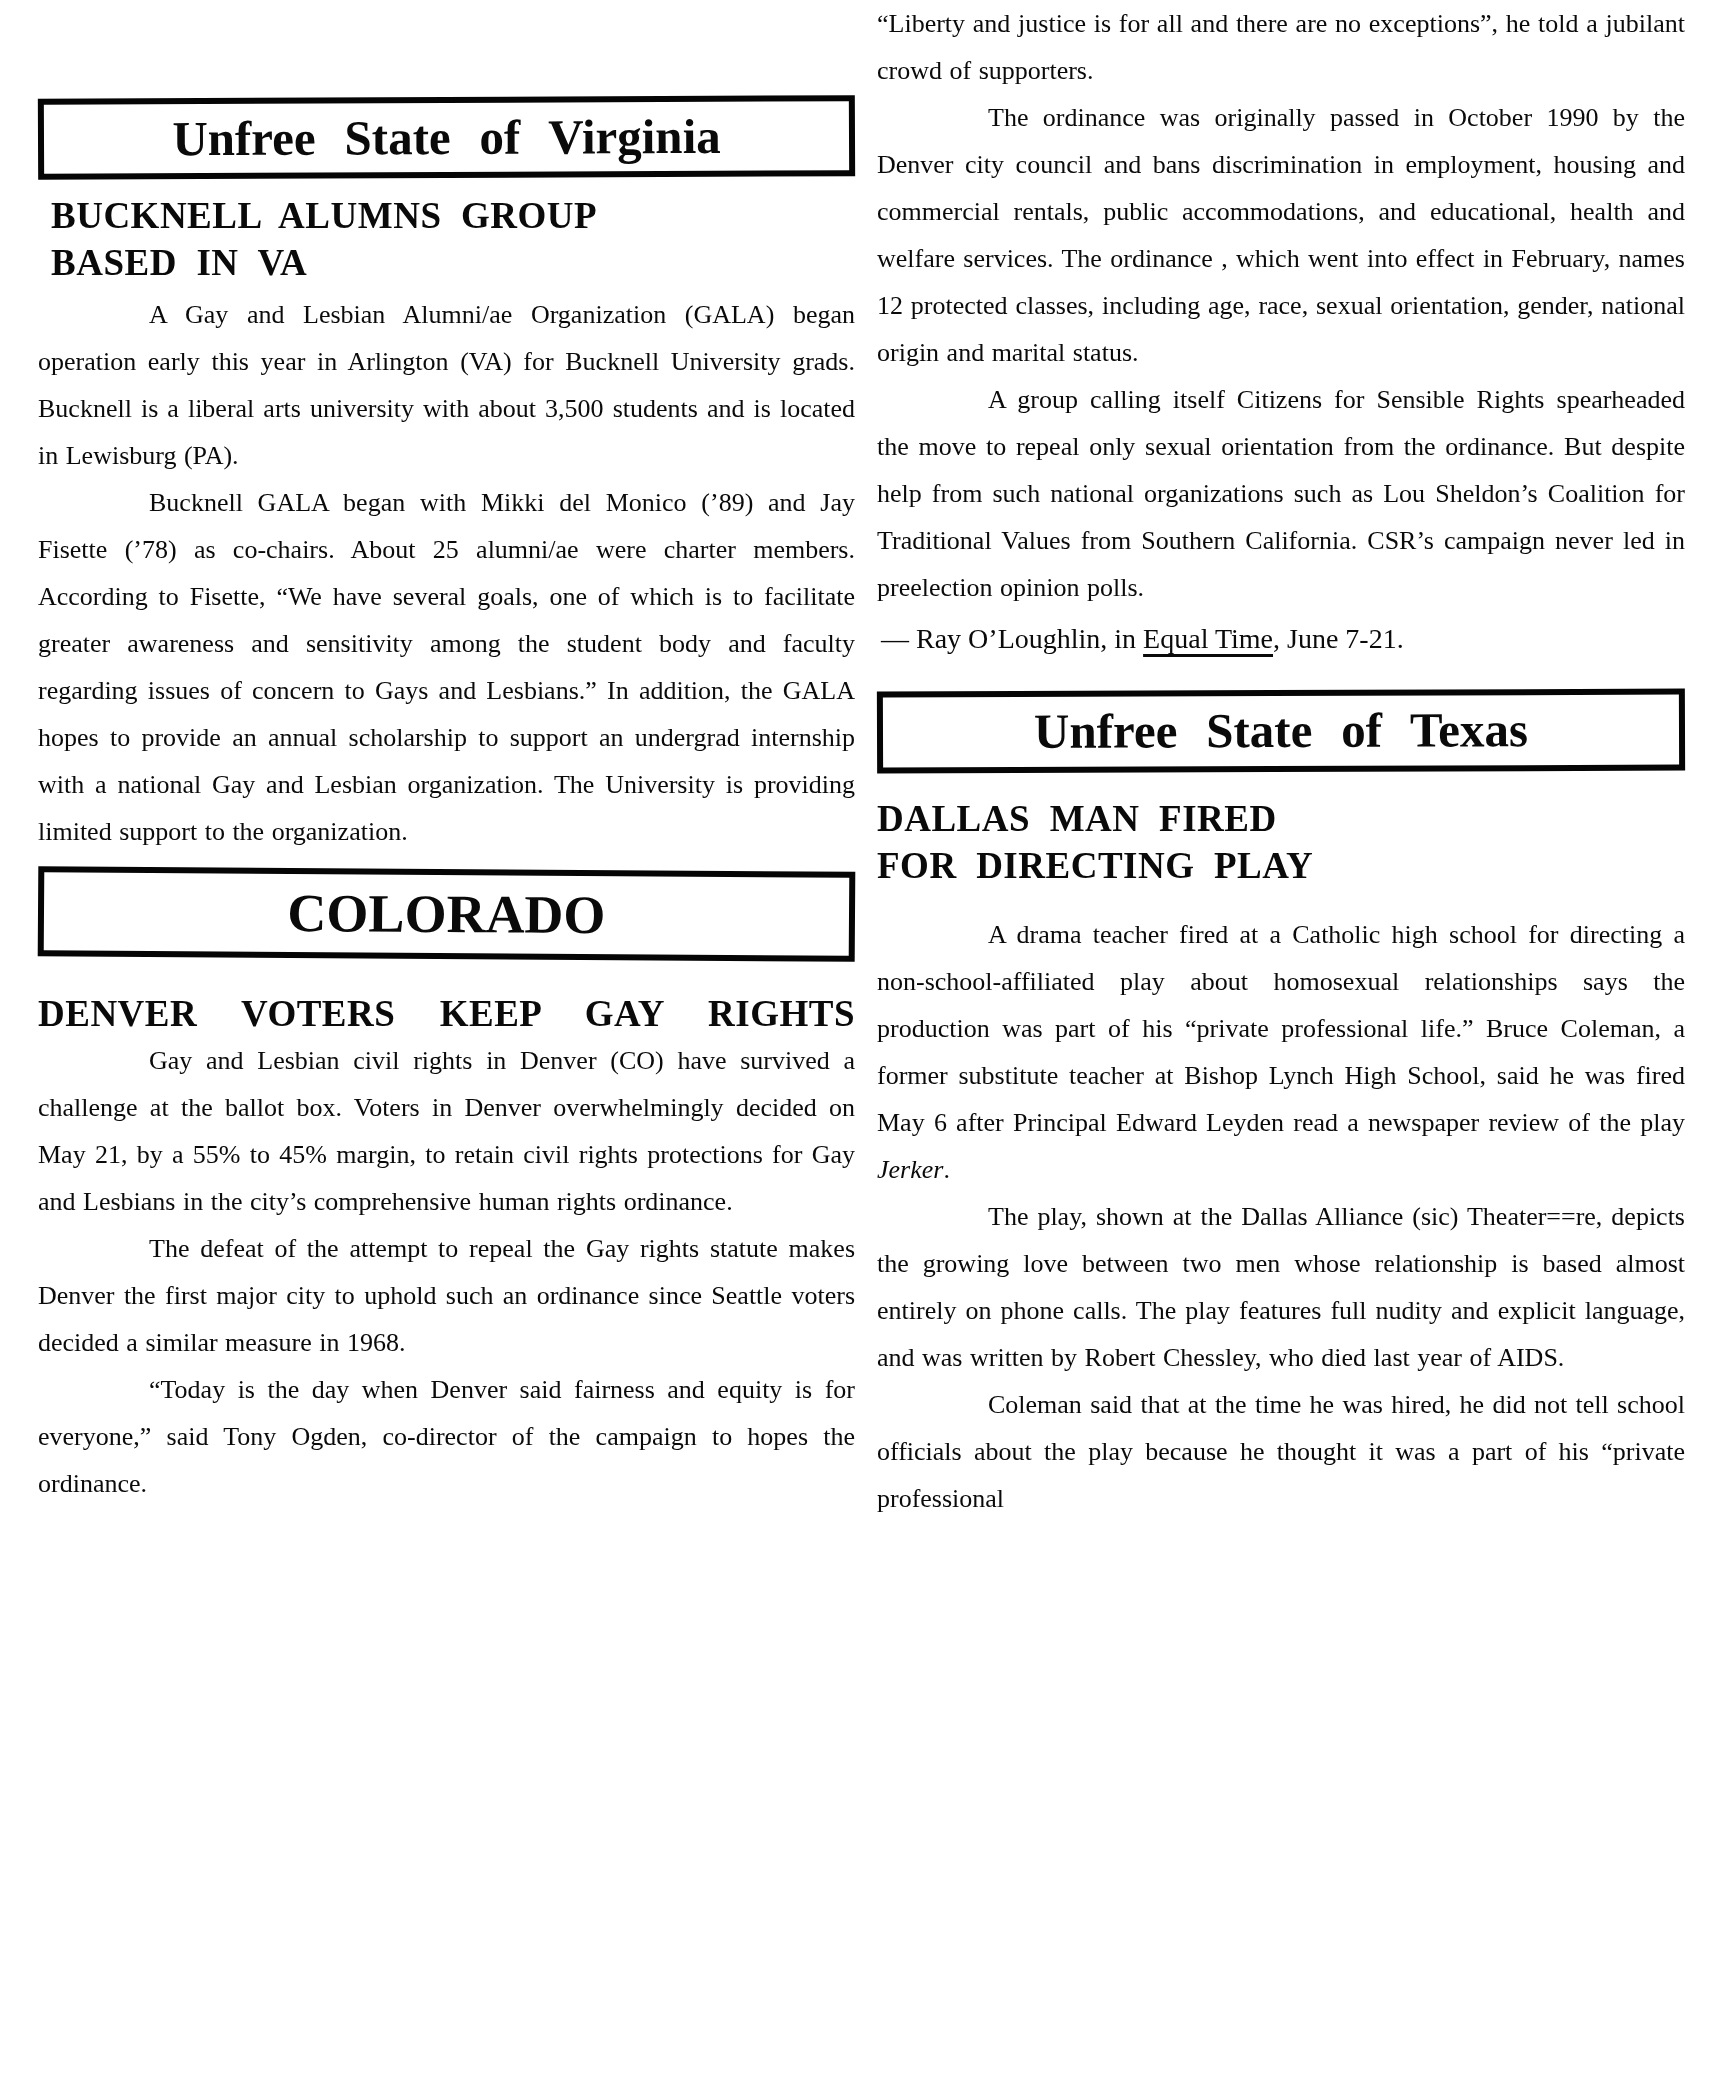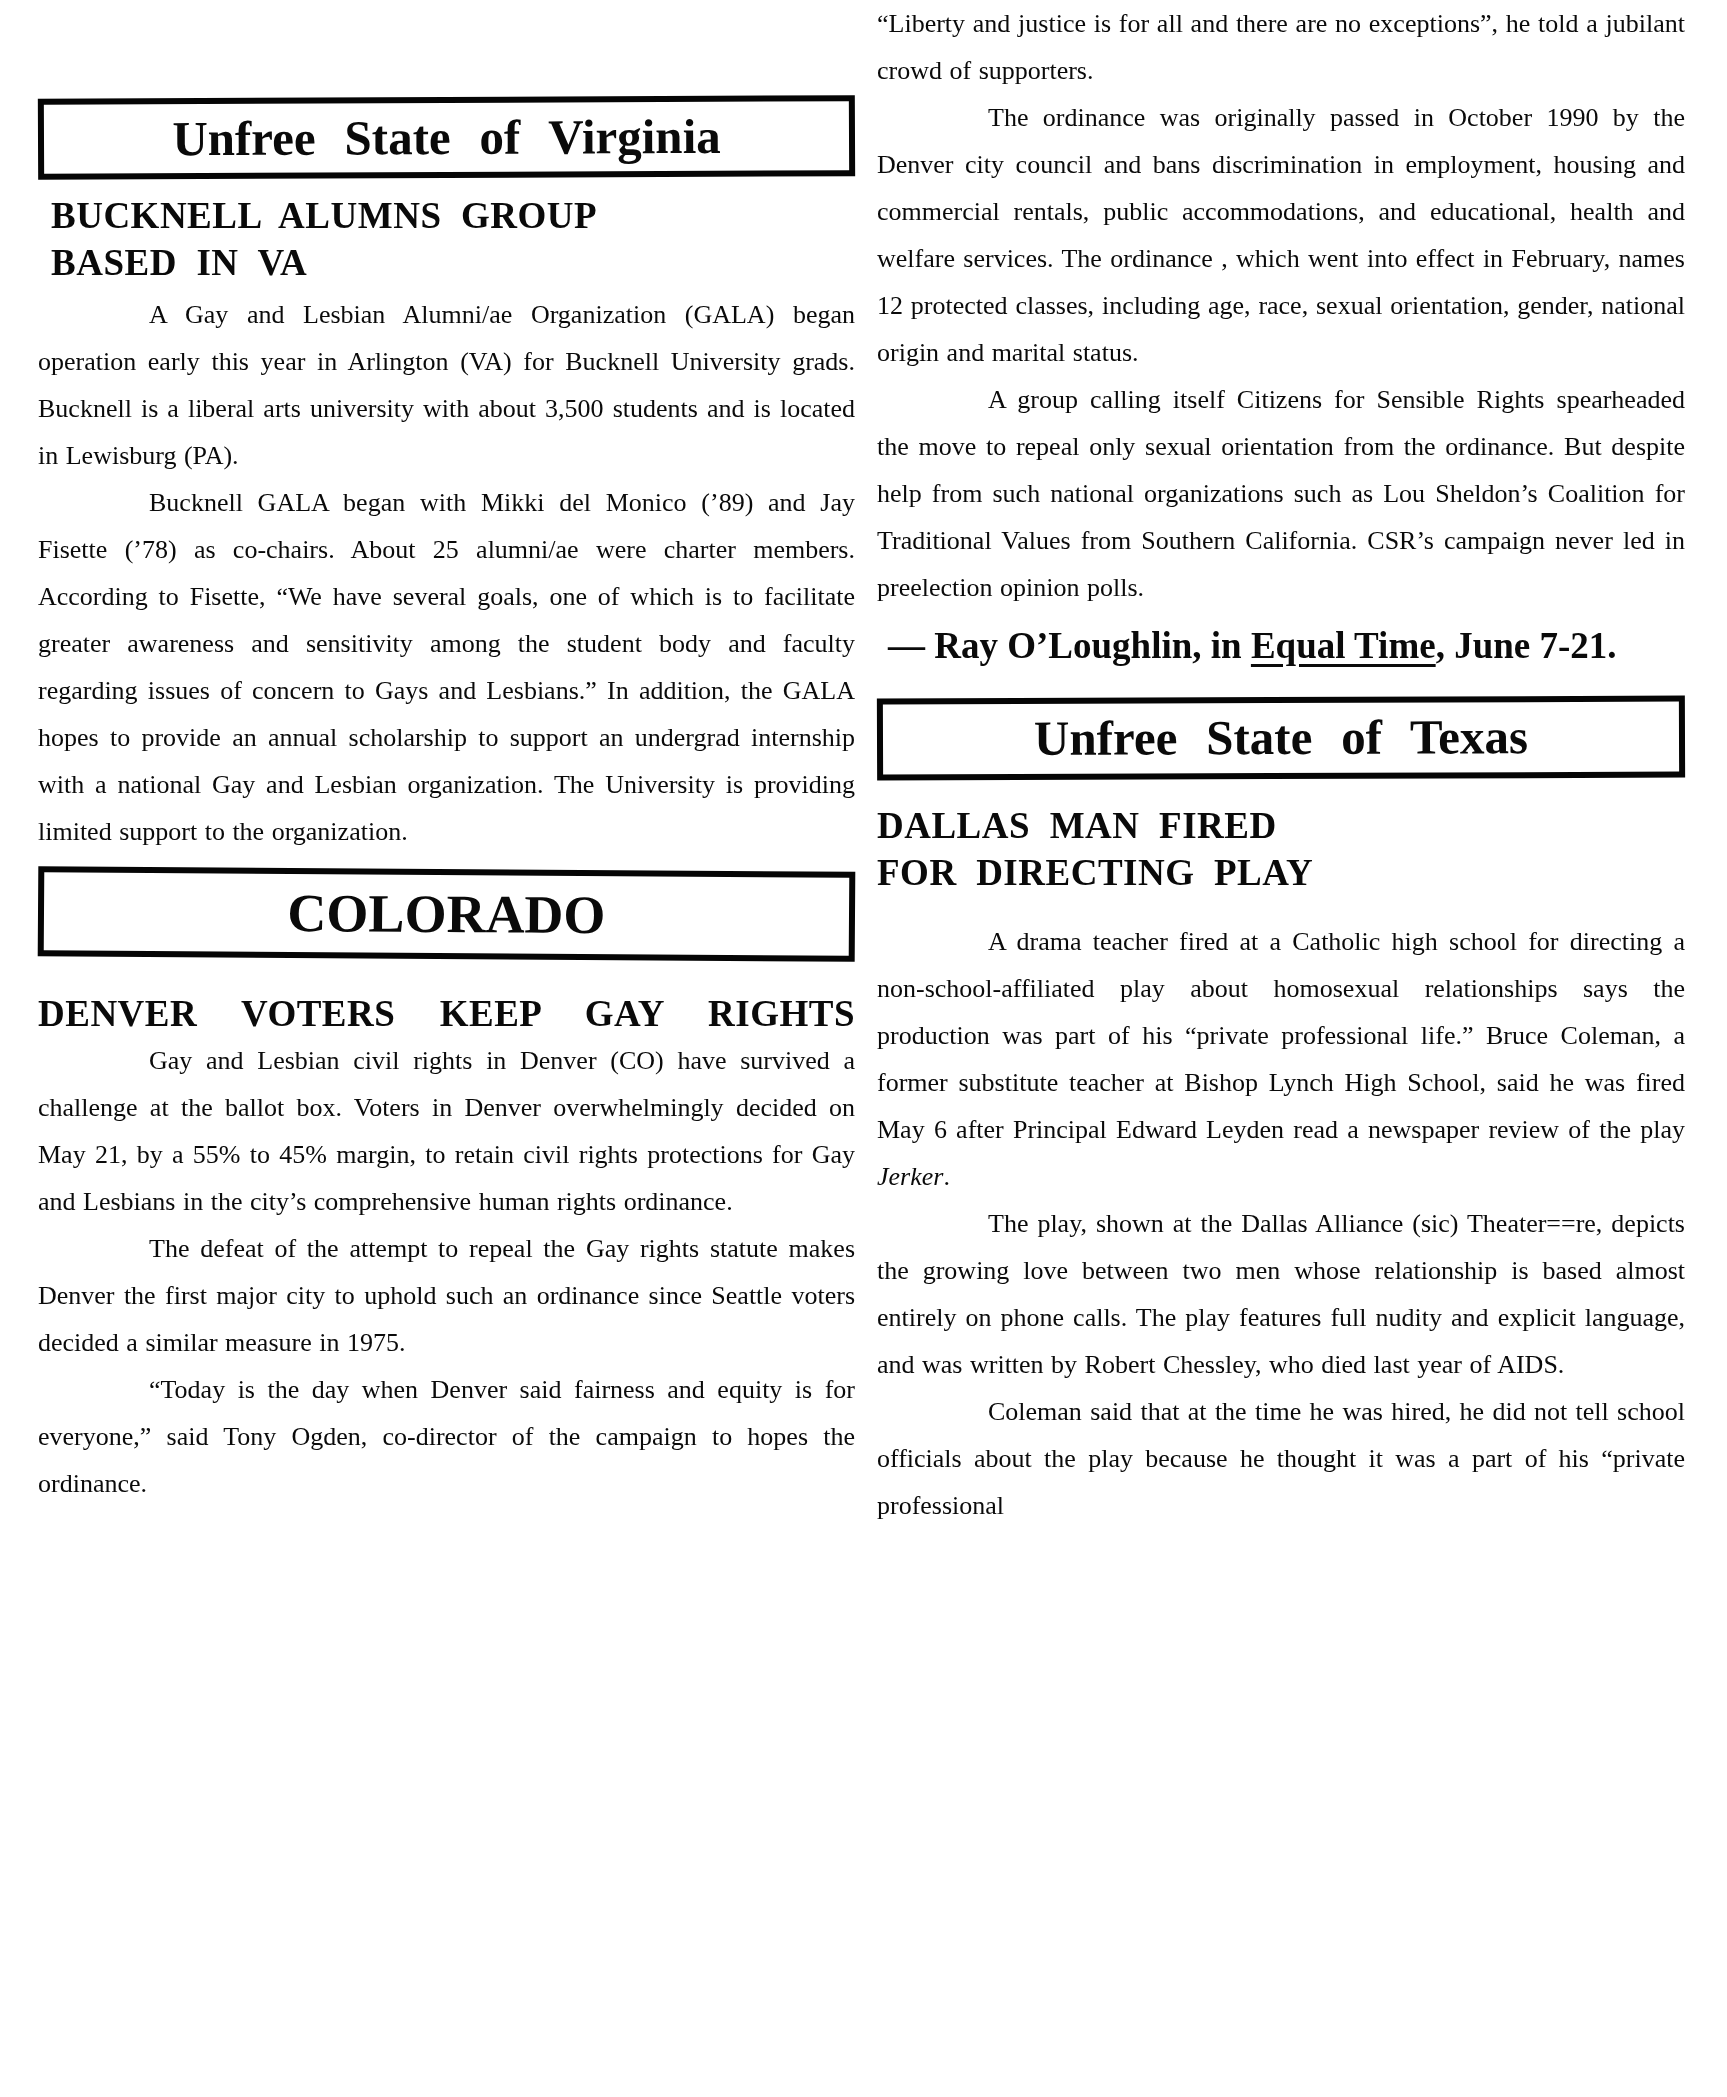--- a/index.html
+++ b/index.html
@@ -58,25 +58,24 @@
     word-spacing:9.8px;
     letter-spacing:0.5px;
   }
   .bucknell-headline { margin-top:13.7px; margin-bottom:4.9px;margin-left:13px; }
   .denver-headline   { margin-top:31px; text-align:justify; text-align-last:justify; word-spacing:3.9px; }
   .dallas-headline   { margin-top:23.4px; margin-bottom:22px; }
 
   .rc-first { margin-top:73px; }
 
   .byline {
-    font-size:37px;
+    font-size:28px;
     line-height:47px;
-    margin:11px;
+    margin:4px;
     text-align:left;
-    font-weight:bold;
   }
   .byline-source {
     text-decoration:underline;
     text-decoration-thickness:2.9px;
     text-underline-offset:5.9px;
   }
   .italic { font-style:italic; }
 </style>
 </head>
 <body>
@@ -93,21 +92,21 @@
     </p>
 
     <p class="body indent">A Gay and Lesbian Alumni/ae Organization (GALA) began operation early this year in Arlington (VA) for Bucknell University grads. Bucknell is a liberal arts university with about 3,500 students and is located in Lewisburg (PA).</p>
     <p class="body indent">Bucknell GALA began with Mikki del Monico (’89) and Jay Fisette (’78) as co-chairs. About 25 alumni/ae were charter members. According to Fisette, “We have several goals, one of which is to facilitate greater awareness and sensitivity among the student body and faculty regarding issues of concern to Gays and Lesbians.” In addition, the GALA hopes to provide an annual scholarship to support an undergrad internship with a national Gay and Lesbian organization. The University is providing limited support to the organization.</p>
 
     <div class="section-box box-colorado">COLORADO</div>
 
     <p class="headline denver-headline">DENVER VOTERS KEEP GAY RIGHTS</p>
 
     <p class="body indent">Gay and Lesbian civil rights in Denver (CO) have survived a challenge at the ballot box. Voters in Denver overwhelmingly decided on May 21, by a 55% to 45% margin, to retain civil rights protections for Gay and Lesbians in the city’s comprehensive human rights ordinance.</p>
-    <p class="body indent">The defeat of the attempt to repeal the Gay rights statute makes Denver the first major city to uphold such an ordinance since Seattle voters decided a similar measure in 1975.</p>
+    <p class="body indent">The defeat of the attempt to repeal the Gay rights statute makes Denver the first major city to uphold such an ordinance since Seattle voters decided a similar measure in 1968.</p>
     <p class="body indent">“Today is the day when Denver said fairness and equity is for everyone,” said Tony Ogden, co-director of the campaign to hopes the ordinance.</p>
 
   </div>
 
   <div class="col col-right">
 
     <p class="body rc-first">“Liberty and justice is for all and there are no exceptions”, he told a jubilant crowd of supporters.</p>
     <p class="body indent">The ordinance was originally passed in October 1990 by the Denver city council and bans discrimination in employment, housing and commercial rentals, public accommodations, and educational, health and welfare services. The ordinance , which went into effect in February, names 12 protected classes, including age, race, sexual orientation, gender, national origin and marital status.</p>
     <p class="body indent">A group calling itself Citizens for Sensible Rights spearheaded the move to repeal only sexual orientation from the ordinance. But despite help from such national organizations such as Lou Sheldon’s Coalition for Traditional Values from Southern California. CSR’s campaign never led in preelection opinion polls.</p>
 

